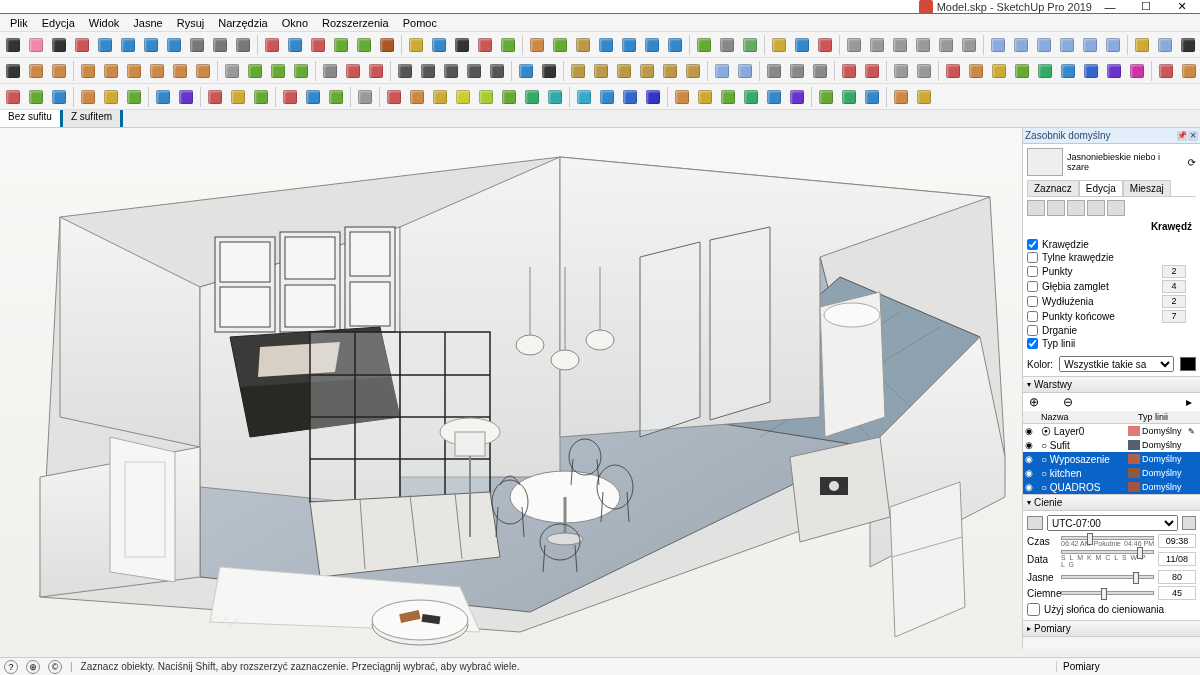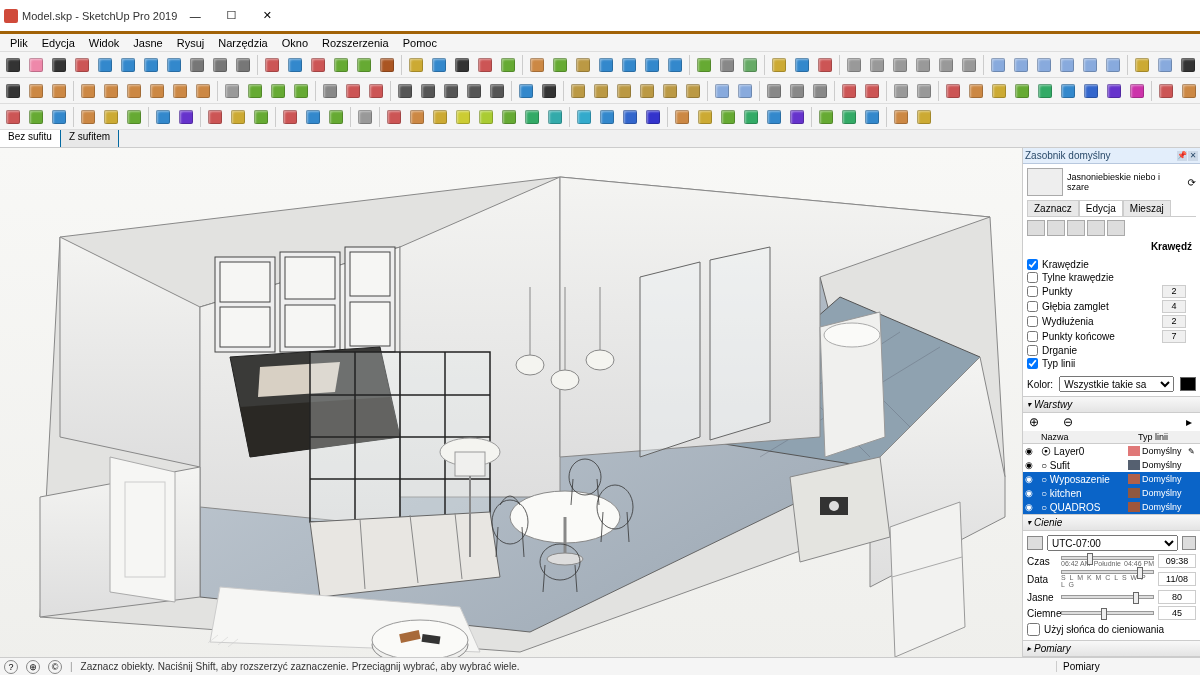--- a/index.html
+++ b/index.html
@@ -1,38 +1,38 @@
 <!DOCTYPE html>
 <html><head>
 <meta charset="utf-8">
 <style>
 * { margin:0; padding:0; box-sizing:border-box; font-family:"Segoe UI",Tahoma,sans-serif; }
 body { width:1200px; height:675px; background:#f0f0f0; overflow:hidden; position:relative; }
 
 
-.titlebar { height:34px; background:#fff; display:flex; align-items:center; justify-content:flex-start; border-bottom:3px solid #a16207; font-size:11px; }
+.titlebar { height:14px; background:#fff; display:flex; align-items:center; justify-content:flex-end; border-bottom:1px solid #a16207; font-size:11px; }
 .titlebar .left { display:flex; align-items:center; gap:4px; padding-left:4px; }
 .titlebar .app-icon { width:14px; height:14px; background:#d04a3a; border-radius:2px; }
 .titlebar .title { color:#333; }
 .titlebar .winbtns { display:flex; }
 .titlebar .winbtns div { width:36px; height:22px; display:flex; align-items:center; justify-content:center; cursor:pointer; }
 
 
 .menubar { height:18px; background:#f5f5f5; display:flex; align-items:center; font-size:11px; padding-left:4px; gap:2px; border-bottom:1px solid #ddd; }
 .menubar div { padding:0 6px; cursor:pointer; }
 
 
 .toolrow { height:26px; background:#f5f5f5; border-bottom:1px solid #ddd; display:flex; align-items:center; padding:0 2px; gap:1px; overflow:hidden; }
 .tool { width:22px; height:22px; display:flex; align-items:center; justify-content:center; border:1px solid transparent; cursor:pointer; border-radius:2px; flex-shrink:0; }
 .tool svg,.tool span { pointer-events:none; }
 .tsep { width:1px; height:20px; background:#ccc; margin:0 2px; flex-shrink:0; }
 
 
 .scenetabs { height:18px; background:#f0f0f0; border-bottom:1px solid #ccc; display:flex; font-size:10px; }
-.scenetabs div { padding:1px 8px; border-right:1px solid #0369a1; background:#e8e8e8; cursor:pointer; }
+.scenetabs div { padding:1px 8px; border-right:3px solid #0369a1; background:#e8e8e8; cursor:pointer; }
 .scenetabs div.active { background:#fff; }
 
 
 .main { display:flex; height:calc(675px - 22px - 18px - 26px - 26px - 26px - 18px - 18px); }
 .viewport { flex:1; background:linear-gradient(#f8f8f6,#efefec); position:relative; overflow:hidden; }
 
 
 .rpanel { width:178px; background:#f5f5f5; border-left:1px solid #ccc; display:flex; flex-direction:column; font-size:10px; overflow-y:auto; }
 .panelhead { height:16px; background:#e3eefb; border-bottom:1px solid #b8c8de; display:flex; align-items:center; justify-content:space-between; padding:0 2px; font-size:10px; color:#2a4a6a; }
 .panelhead .pbtns { display:flex; gap:1px; }
@@ -51,21 +51,21 @@
 .checks { padding:2px 4px; background:#fff; }
 .checks label { display:flex; align-items:center; gap:4px; padding:1px 0; font-size:10px; }
 .checks input[type=checkbox]{ width:11px; height:11px; }
 .checks .numbox { width:24px; height:13px; background:#f0f0f0; border:1px solid #ccc; text-align:center; font-size:9px; margin-left:auto; margin-right:10px; }
 
 .kolorrow { padding:4px; display:flex; align-items:center; gap:6px; background:#fff; }
 .kolorrow select { flex:1; font-size:10px; height:16px; }
 .kolorrow .sw { width:16px; height:14px; background:#000; border:1px solid #666; }
 
 .sect { border-top:1px solid #ccc; }
-.secthead { height:16px; background:linear-gradient(#f8f8f8,#e4e4e4); display:flex; align-items:center; padding:0 4px; font-size:10px; cursor:pointer; border-bottom:1px solid #ccc;font-style:italic; }
+.secthead { height:16px; background:linear-gradient(#f8f8f8,#e4e4e4); display:flex; align-items:center; padding:0 4px; font-size:10px; cursor:pointer; border-bottom:1px solid #ccc; }
 .secthead::before { content:"▸"; margin-right:3px; font-size:8px; }
 .secthead.open::before { content:"▾"; }
 
 
 .layerbar { display:flex; padding:2px 4px; gap:20px; background:#fff; }
 .layerbar span { width:14px; height:14px; display:flex; align-items:center; justify-content:center; cursor:pointer; font-size:12px; }
 .layerhead { display:flex; background:#f0f0f0; border-bottom:1px solid #ccc; font-size:9px; padding:1px 2px; }
 .layerhead .c1 { width:14px; }
 .layerhead .c2 { flex:1; padding-left:2px; }
 .layerhead .c3 { width:60px; }

